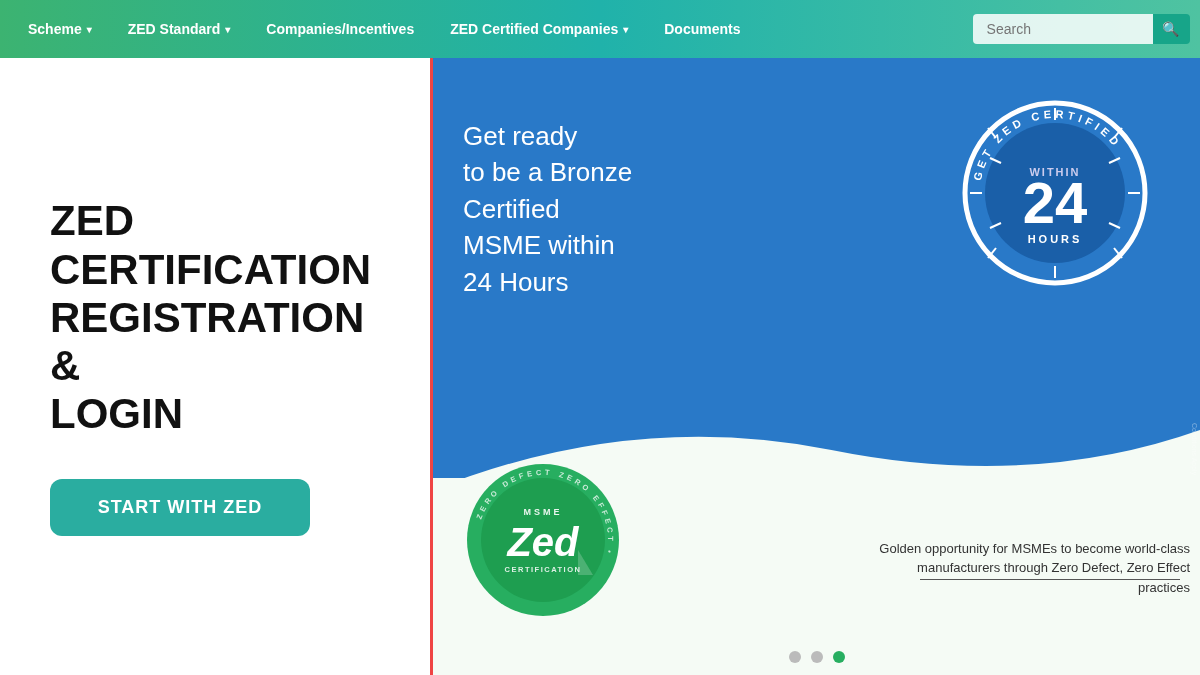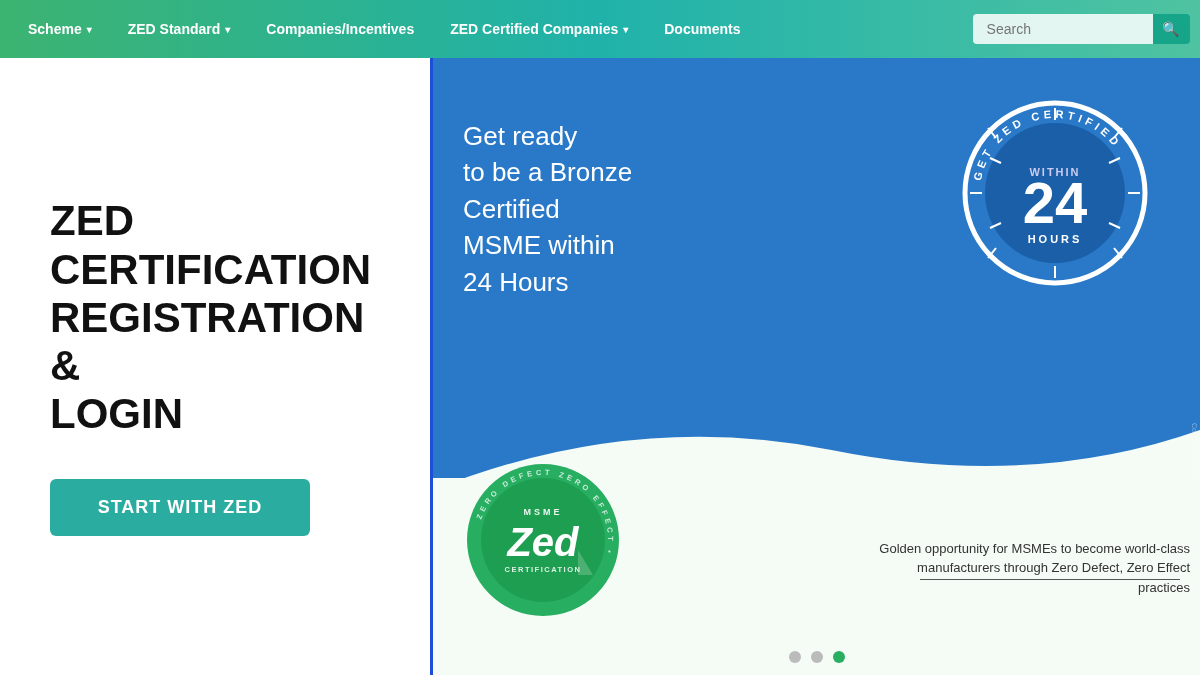--- a/index.html
+++ b/index.html
@@ -80,37 +80,37 @@
       color: #111;
       line-height: 1.15;
       text-align: left;
       margin-bottom: 40px;
       text-transform: uppercase;
     }
     .start-btn {
       background: #2aada0;
       color: #fff;
       border: none;
-      border-radius: 6px;
+      border-radius: 12px;
       padding: 18px 36px;
       font-size: 18px;
       font-weight: 800;
       text-transform: uppercase;
       cursor: pointer;
       letter-spacing: 1px;
       width: 260px;
       text-align: center;
     }
 
     
     .right-panel {
       flex: 1;
       position: relative;
       background: #3b82f6;
-      border-left: 3px solid #1d4ed8;
+      border-left: 3px solid #ef4444;
       overflow: hidden;
     }
     .carousel-slide {
       width: 100%;
       height: 100%;
       position: relative;
     }
 
     
     .slide-bg-top {

